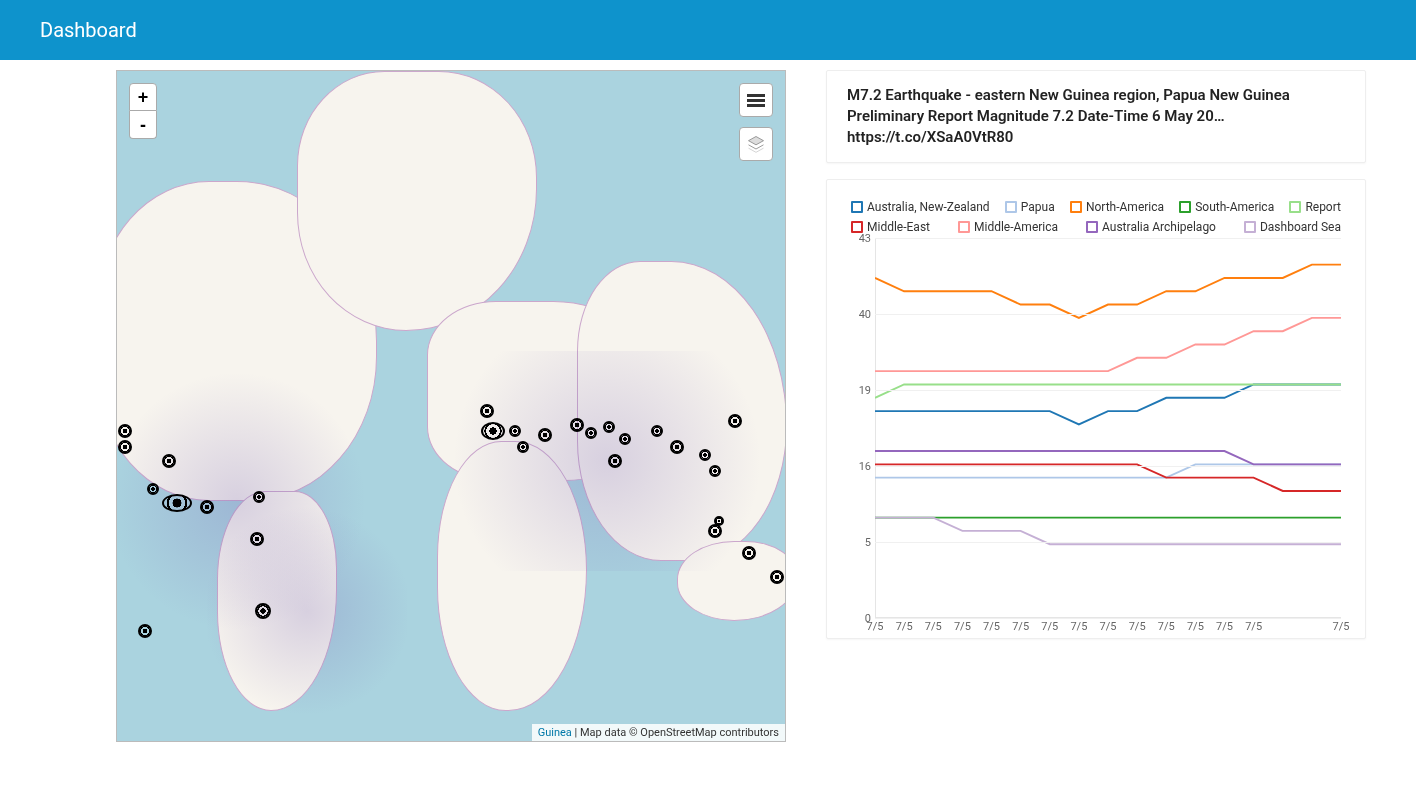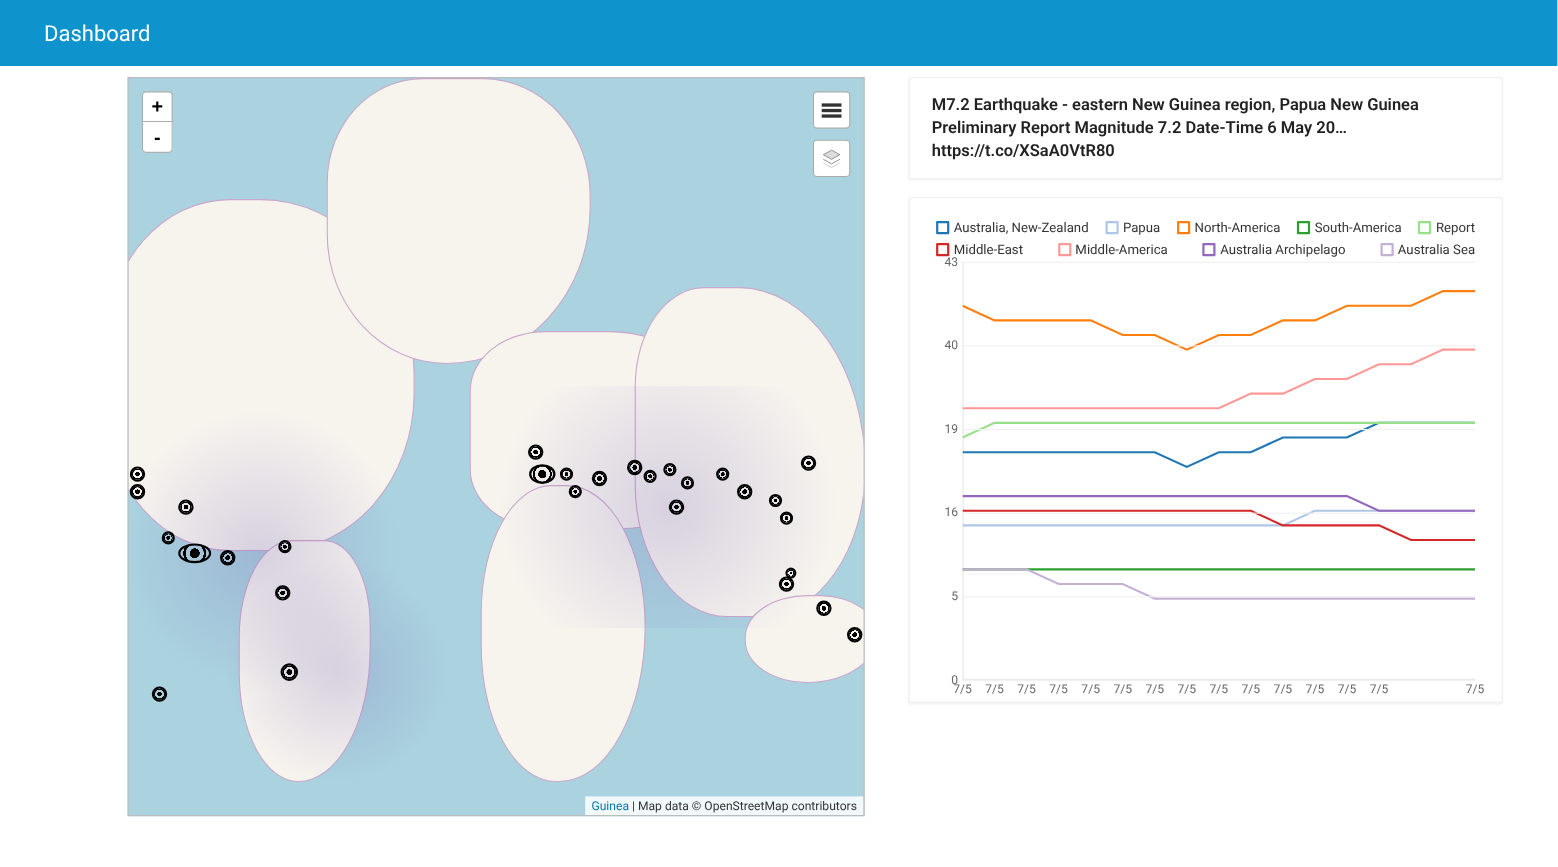--- a/index.html
+++ b/index.html
@@ -150,21 +150,21 @@
           <span class="legend-item">
             <span class="legend-swatch" style="border-color: rgb(255, 152, 150);"></span>
             <span>Middle-America</span>
           </span>
           <span class="legend-item">
             <span class="legend-swatch" style="border-color: rgb(148, 103, 189);"></span>
             <span>Australia Archipelago</span>
           </span>
           <span class="legend-item">
             <span class="legend-swatch" style="border-color: rgb(197, 176, 213);"></span>
-            <span>Australia Sea</span>
+            <span>Dashboard Sea</span>
           </span>
         </div>
       <div class="chart-area" id="chart-area">
         <div class="plot-border"></div>
         <svg class="plot" id="plot-svg" viewBox="0 0 490 350" preserveAspectRatio="none">
             <path d="M0.0 182.0 L30.6 182.0 L61.3 182.0 L91.9 182.0 L122.5 182.0 L153.1 182.0 L183.8 182.0 L214.4 196.0 L245.0 182.0 L275.6 182.0 L306.3 168.0 L336.9 168.0 L367.5 168.0 L398.1 154.0 L428.8 154.0 L459.4 154.0 L490.0 154.0 " fill="none" stroke="#1f77b4" stroke-width="2"></path>
             <path d="M0.0 252.0 L30.6 252.0 L61.3 252.0 L91.9 252.0 L122.5 252.0 L153.1 252.0 L183.8 252.0 L214.4 252.0 L245.0 252.0 L275.6 252.0 L306.3 252.0 L336.9 238.0 L367.5 238.0 L398.1 238.0 L428.8 238.0 L459.4 238.0 L490.0 238.0 " fill="none" stroke="#aec7e8" stroke-width="2"></path>
             <path d="M0.0 42.0 L30.6 56.0 L61.3 56.0 L91.9 56.0 L122.5 56.0 L153.1 70.0 L183.8 70.0 L214.4 84.0 L245.0 70.0 L275.6 70.0 L306.3 56.0 L336.9 56.0 L367.5 42.0 L398.1 42.0 L428.8 42.0 L459.4 28.0 L490.0 28.0 " fill="none" stroke="#ff7f0e" stroke-width="2"></path>
             <path d="M0.0 294.0 L30.6 294.0 L61.3 294.0 L91.9 294.0 L122.5 294.0 L153.1 294.0 L183.8 294.0 L214.4 294.0 L245.0 294.0 L275.6 294.0 L306.3 294.0 L336.9 294.0 L367.5 294.0 L398.1 294.0 L428.8 294.0 L459.4 294.0 L490.0 294.0 " fill="none" stroke="#2ca02c" stroke-width="2"></path>
             <path d="M0.0 168.0 L30.6 154.0 L61.3 154.0 L91.9 154.0 L122.5 154.0 L153.1 154.0 L183.8 154.0 L214.4 154.0 L245.0 154.0 L275.6 154.0 L306.3 154.0 L336.9 154.0 L367.5 154.0 L398.1 154.0 L428.8 154.0 L459.4 154.0 L490.0 154.0 " fill="none" stroke="#98df8a" stroke-width="2"></path>

